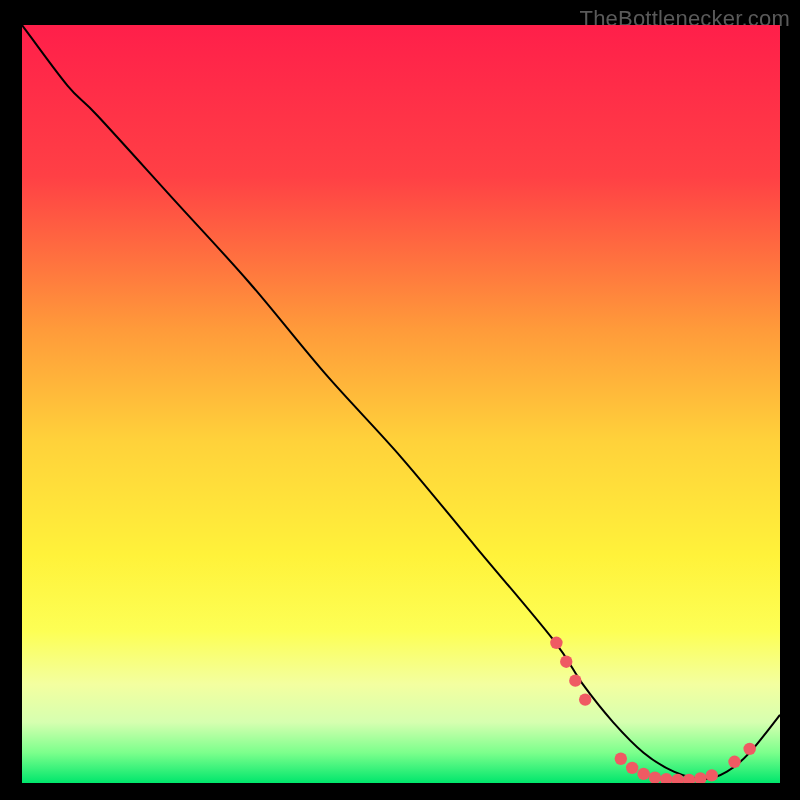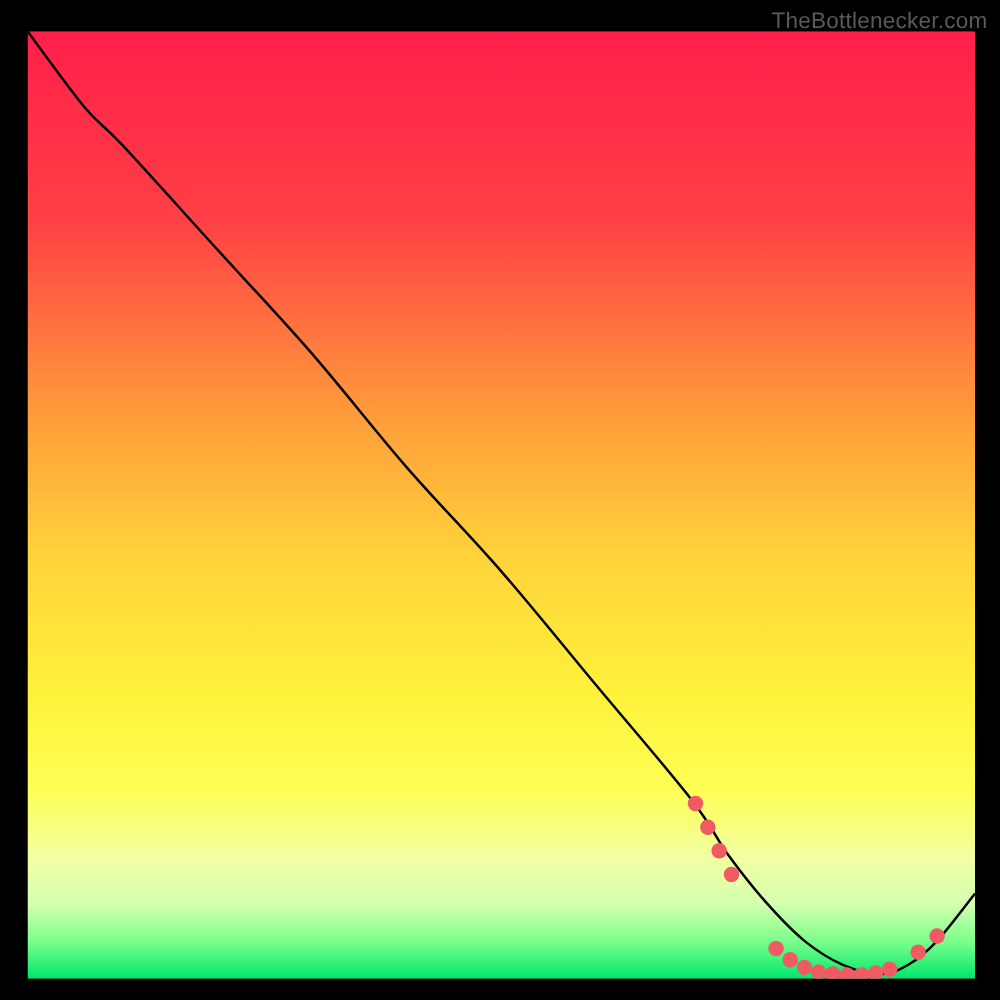--- a/index.html
+++ b/index.html
@@ -9,21 +9,21 @@
     width: 800px;
     height: 800px;
     overflow: hidden;
     position: relative;
   }
   .watermark {
     position: absolute;
     top: 6px;
     right: 10px;
     font-family: Arial, Helvetica, sans-serif;
-    font-size: 18px;
+    font-size: 22px;
     color: #5a5a5a;
     font-weight: 500;
     letter-spacing: 0.2px;
   }
   .plot {
     position: absolute;
     left: 22px;
     top: 25px;
     width: 758px;
     height: 758px;

